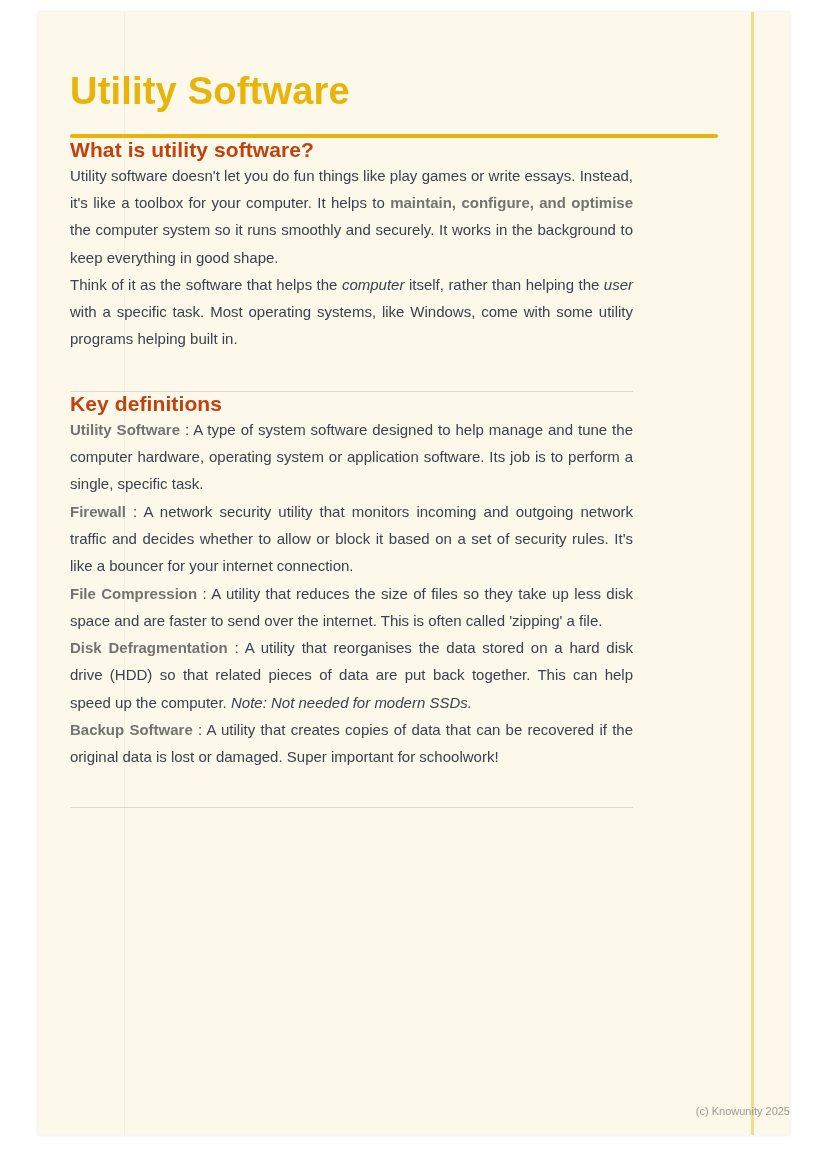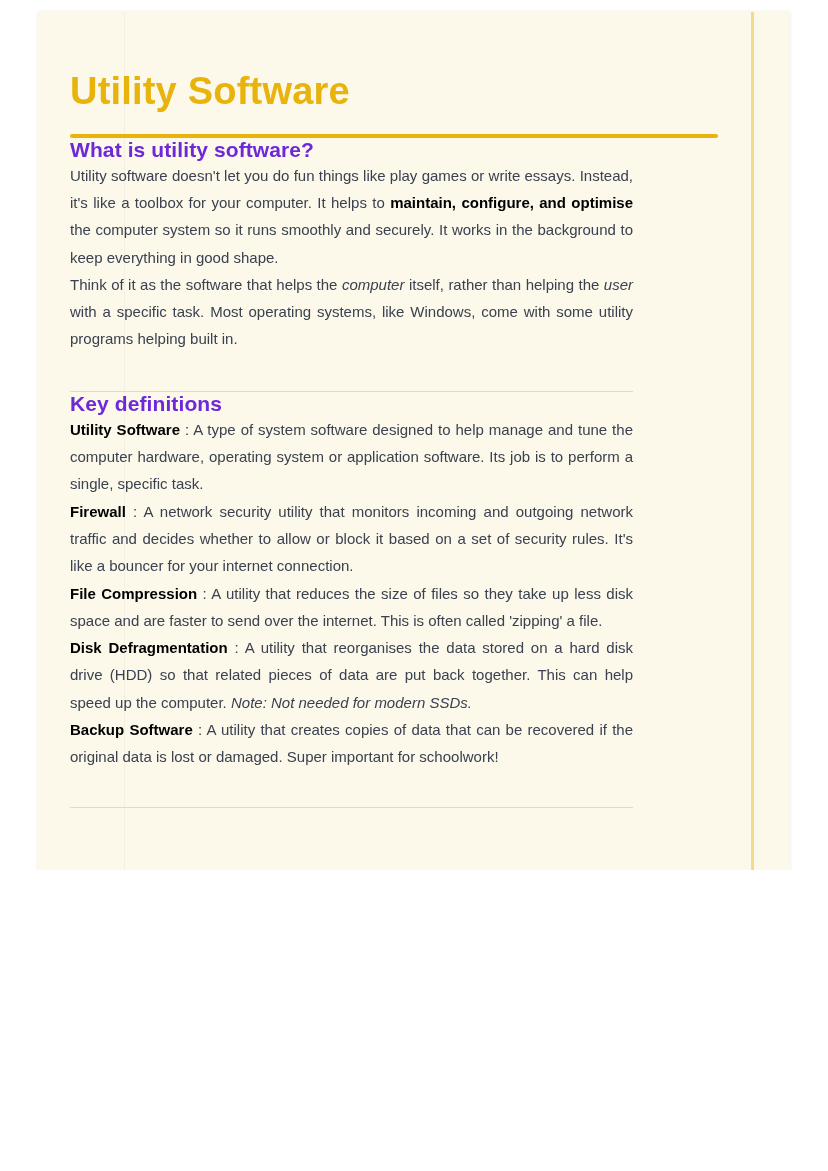--- a/index.html
+++ b/index.html
@@ -3,21 +3,21 @@
 <meta charset="utf-8">
 <style>
   html, body {
     margin: 0;
     padding: 0;
     background: #ffffff;
     font-family: "Liberation Sans", sans-serif;
   }
   .viewport {
     width: 828px;
-    height: 870px;
+    height: 1171px;
     position: relative;
     overflow: hidden;
     background: #ffffff;
   }
   .page {
     position: absolute;
     left: 38px;
     top: 12px;
     width: 752px;
     height: 1123px;
@@ -59,35 +59,35 @@
     width: 648px;
     height: 4px;
     background: #E8B30B;
     border-radius: 2px;
     margin-top: 20px;
   }
   h2.section {
     margin: 0;
     font-size: 21px;
     font-weight: 700;
-    color: #6d28d9;
+    color: #c2410c;
     letter-spacing: 0.1px;
   }
   .h2-intro   { margin-top: 44px; }
   .h2-defs    { margin-top: 40px; }
   .h2-closer  { margin-top: 34px; }
   p.body {
     width: 563px;
     margin: 0;
     font-size: 15px;
     line-height: 1.82;
     color: #3A4150;
     text-align: justify;
   }
-  p.body strong { font-weight: 700; color: #000000; }
+  p.body strong { font-weight: 700; color: #737373; }
   p.body em { font-style: italic; }
   .p-first { margin-top: 18px; }
   .p-next  { margin-top: 26px; }
   .def     { margin-top: 24px; }
   .def-first { margin-top: 20px; }
   .divider {
     width: 563px;
     height: 0;
     border-top: 1px solid #DDDAD0;
     margin-top: 38px;

